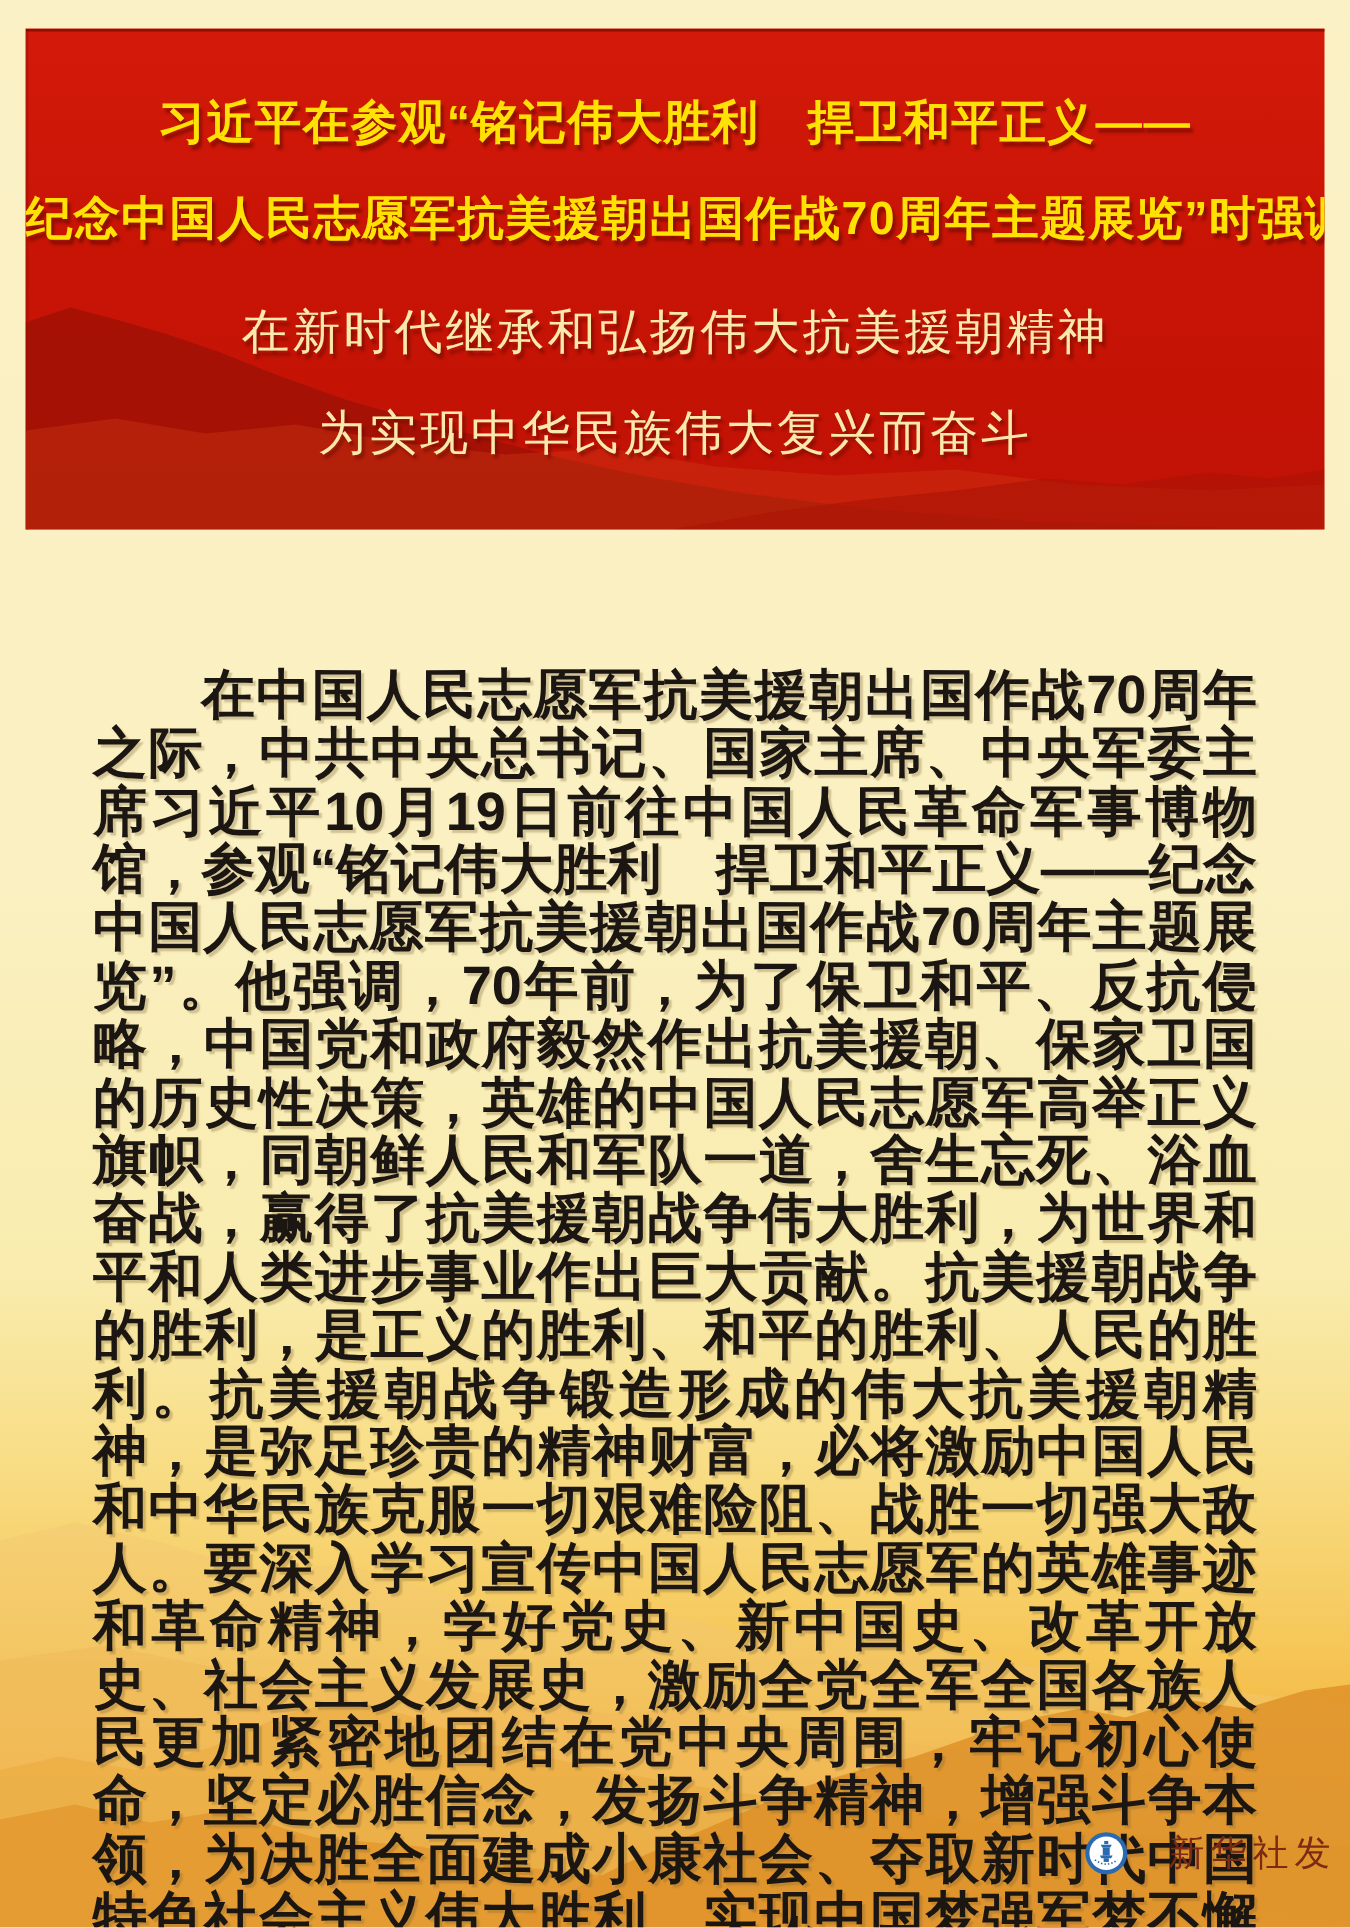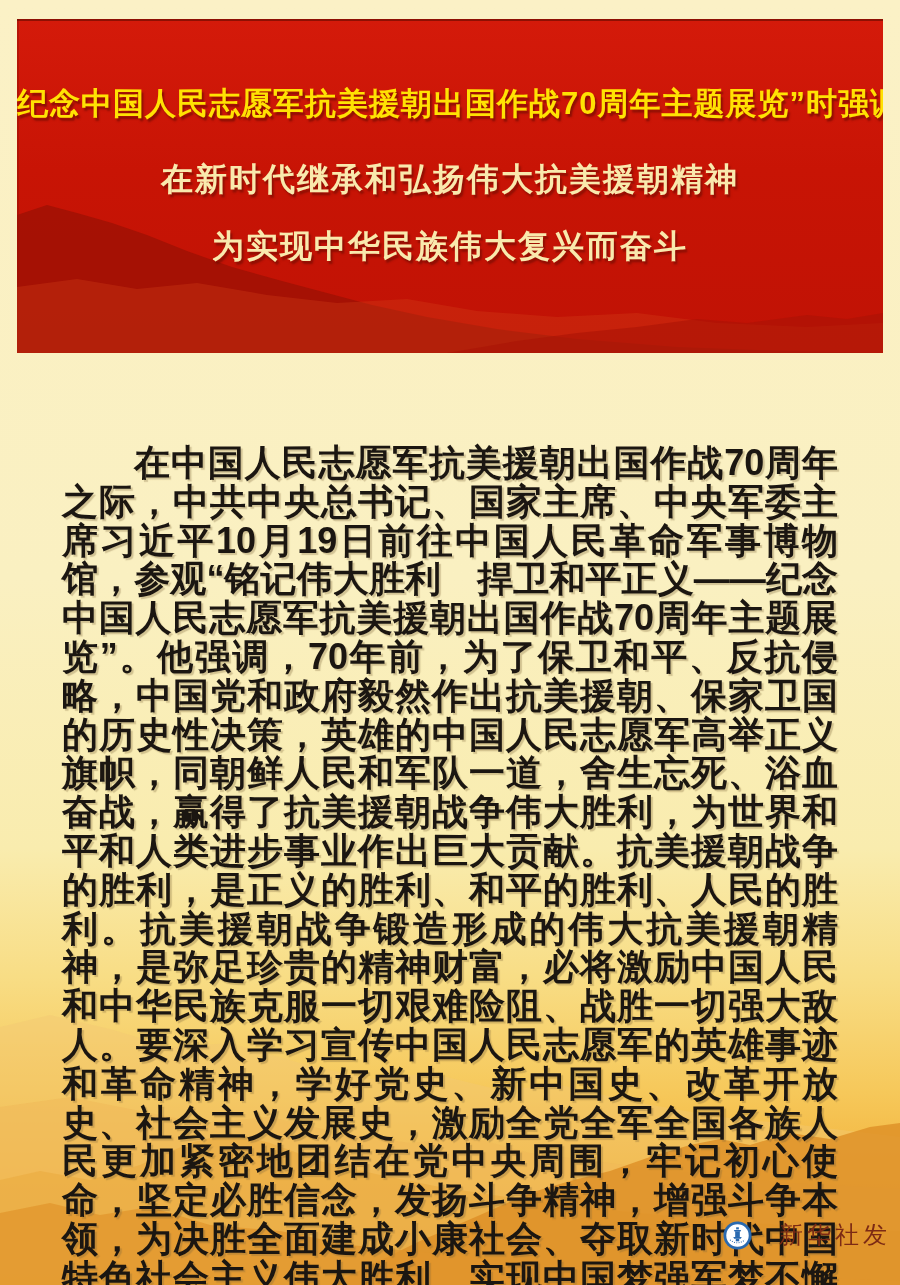--- a/index.html
+++ b/index.html
@@ -53,21 +53,21 @@
   }
   .title-line{
     font-size:31px;font-weight:bold;letter-spacing:1px;
     line-height:42px;
     color:var(--title-yellow);
     text-shadow:2px 3px 2px rgba(90,10,0,.55);
     white-space:nowrap;
   }
   .title-line.second{margin-top:22px;}
   .subtitle-line{
-    font-size:32px;font-weight:bold;letter-spacing:2px;
+    font-size:32px;font-weight:normal;letter-spacing:2px;
     line-height:42px;
     color:var(--subtitle-cream);
     text-shadow:2px 3px 2px rgba(90,10,0,.5);
     white-space:nowrap;
   }
   .subtitle-line.first{margin-top:33px;}
   .subtitle-line.second{margin-top:25px;}
 
   
   .article{
@@ -122,20 +122,21 @@
       <svg viewBox="0 0 866 334" preserveAspectRatio="none">
 
         <path d="M0,196 L30,186 60,194 95,204 130,216 170,232 215,248 265,262 310,274 355,286 410,298 480,310 560,320 660,328 770,332 866,334 L866,334 L0,334 Z" fill="#9c1104" opacity="0.78"></path>
 
         <path d="M0,268 L60,260 120,270 180,264 250,276 320,284 390,280 460,292 540,298 620,294 700,304 790,308 866,304 L866,334 L0,334 Z" fill="#d8441a" opacity="0.30"></path>
 
         <path d="M430,334 L500,322 560,314 620,308 680,300 730,304 790,296 830,300 866,294 L866,334 Z" fill="#a81305" opacity="0.55"></path>
       </svg>
     </div>
     <div class="banner-text">
+      <div class="title-line">习近平在参观“铭记伟大胜利　捍卫和平正义——</div>
       <div class="title-line second">纪念中国人民志愿军抗美援朝出国作战70周年主题展览”时强调</div>
       <div class="subtitle-line first">在新时代继承和弘扬伟大抗美援朝精神</div>
       <div class="subtitle-line second">为实现中华民族伟大复兴而奋斗</div>
     </div>
   </div>
 
   <div class="article">
     <p>在中国人民志愿军抗美援朝出国作战70周年之际，中共中央总书记、国家主席、中央军委主席习近平10月19日前往中国人民革命军事博物馆，参观“铭记伟大胜利　捍卫和平正义——纪念中国人民志愿军抗美援朝出国作战70周年主题展览”。他强调，70年前，为了保卫和平、反抗侵略，中国党和政府毅然作出抗美援朝、保家卫国的历史性决策，英雄的中国人民志愿军高举正义旗帜，同朝鲜人民和军队一道，舍生忘死、浴血奋战，赢得了抗美援朝战争伟大胜利，为世界和平和人类进步事业作出巨大贡献。抗美援朝战争的胜利，是正义的胜利、和平的胜利、人民的胜利。抗美援朝战争锻造形成的伟大抗美援朝精神，是弥足珍贵的精神财富，必将激励中国人民和中华民族克服一切艰难险阻、战胜一切强大敌人。要深入学习宣传中国人民志愿军的英雄事迹和革命精神，学好党史、新中国史、改革开放史、社会主义发展史，激励全党全军全国各族人民更加紧密地团结在党中央周围，牢记初心使命，坚定必胜信念，发扬斗争精神，增强斗争本领，为决胜全面建成小康社会、夺取新时代中国特色社会主义伟大胜利、实现中国梦强军梦不懈奋斗，为维护世界和平、推动构建人类命运共同体作出更大贡献。</p>
   </div>
 

